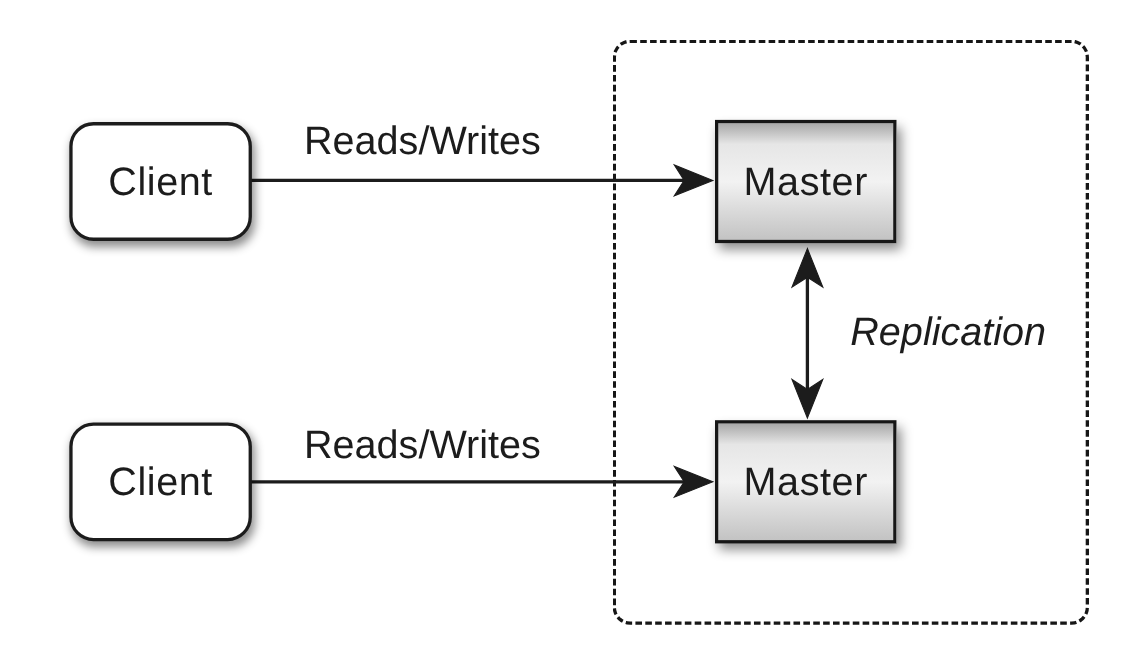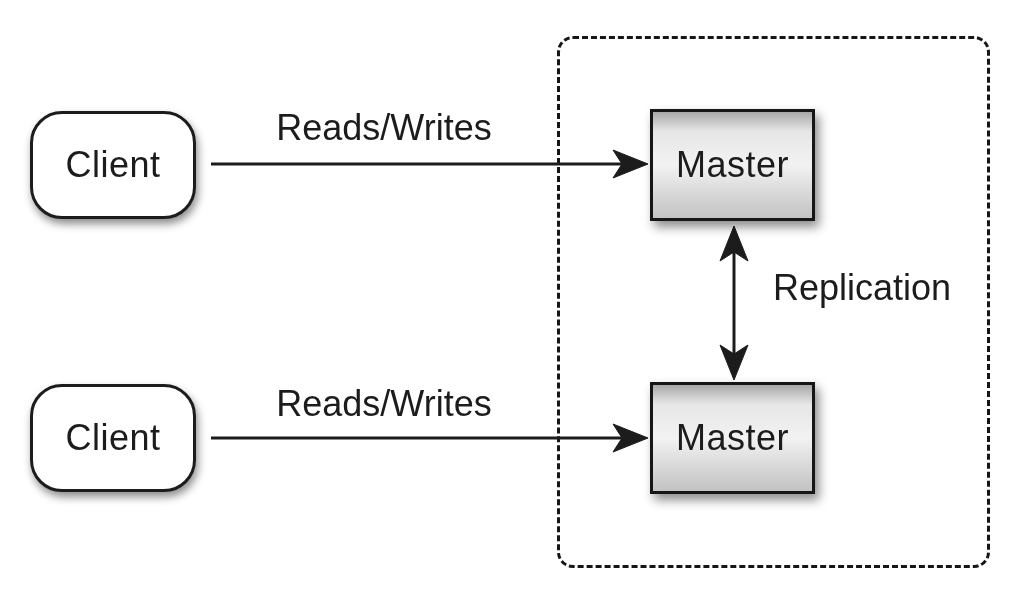--- a/index.html
+++ b/index.html
@@ -19,26 +19,26 @@
   .node {
     position: absolute;
     display: flex;
     align-items: center;
     justify-content: center;
     box-sizing: border-box;
     font-size: 36px;
     letter-spacing: 0.5px;
   }
   .client {
-    left: 30px;
+    left: 63px;
     width: 166px;
     height: 108px;
     background: #ffffff;
     border: 3px solid #1c1c1c;
-    border-radius: 32px;
+    border-radius: 22px;
     box-shadow: 2px 5px 9px rgba(0,0,0,0.45);
   }
   .client-top { top: 111px; }
   .client-bottom { top: 384px; }
   .master {
     left: 650px;
     width: 165px;
     height: 112px;
     background: linear-gradient(180deg,
       #a8a8a8 0%, #e6e6e6 18%, #f2f2f2 50%, #dadada 75%, #c3c3c3 100%);
@@ -60,21 +60,21 @@
   .edge-label {
     position: absolute;
     display: flex;
     align-items: center;
     justify-content: center;
     font-size: 36px;
     white-space: nowrap;
   }
   .label-rw-top    { left: 234px; top: 104px; width: 300px; height: 48px; }
   .label-rw-bottom { left: 234px; top: 380px; width: 300px; height: 48px; }
-  .label-replication { left: 742px; top: 264px; width: 240px; height: 48px; }
+  .label-replication { left: 742px; top: 278px; width: 240px; height: 48px; font-style: italic; }
   svg.arrows {
     position: absolute;
     left: 0;
     top: 0;
     width: 1028px;
     height: 610px;
     pointer-events: none;
   }
 </style>
 </head>

